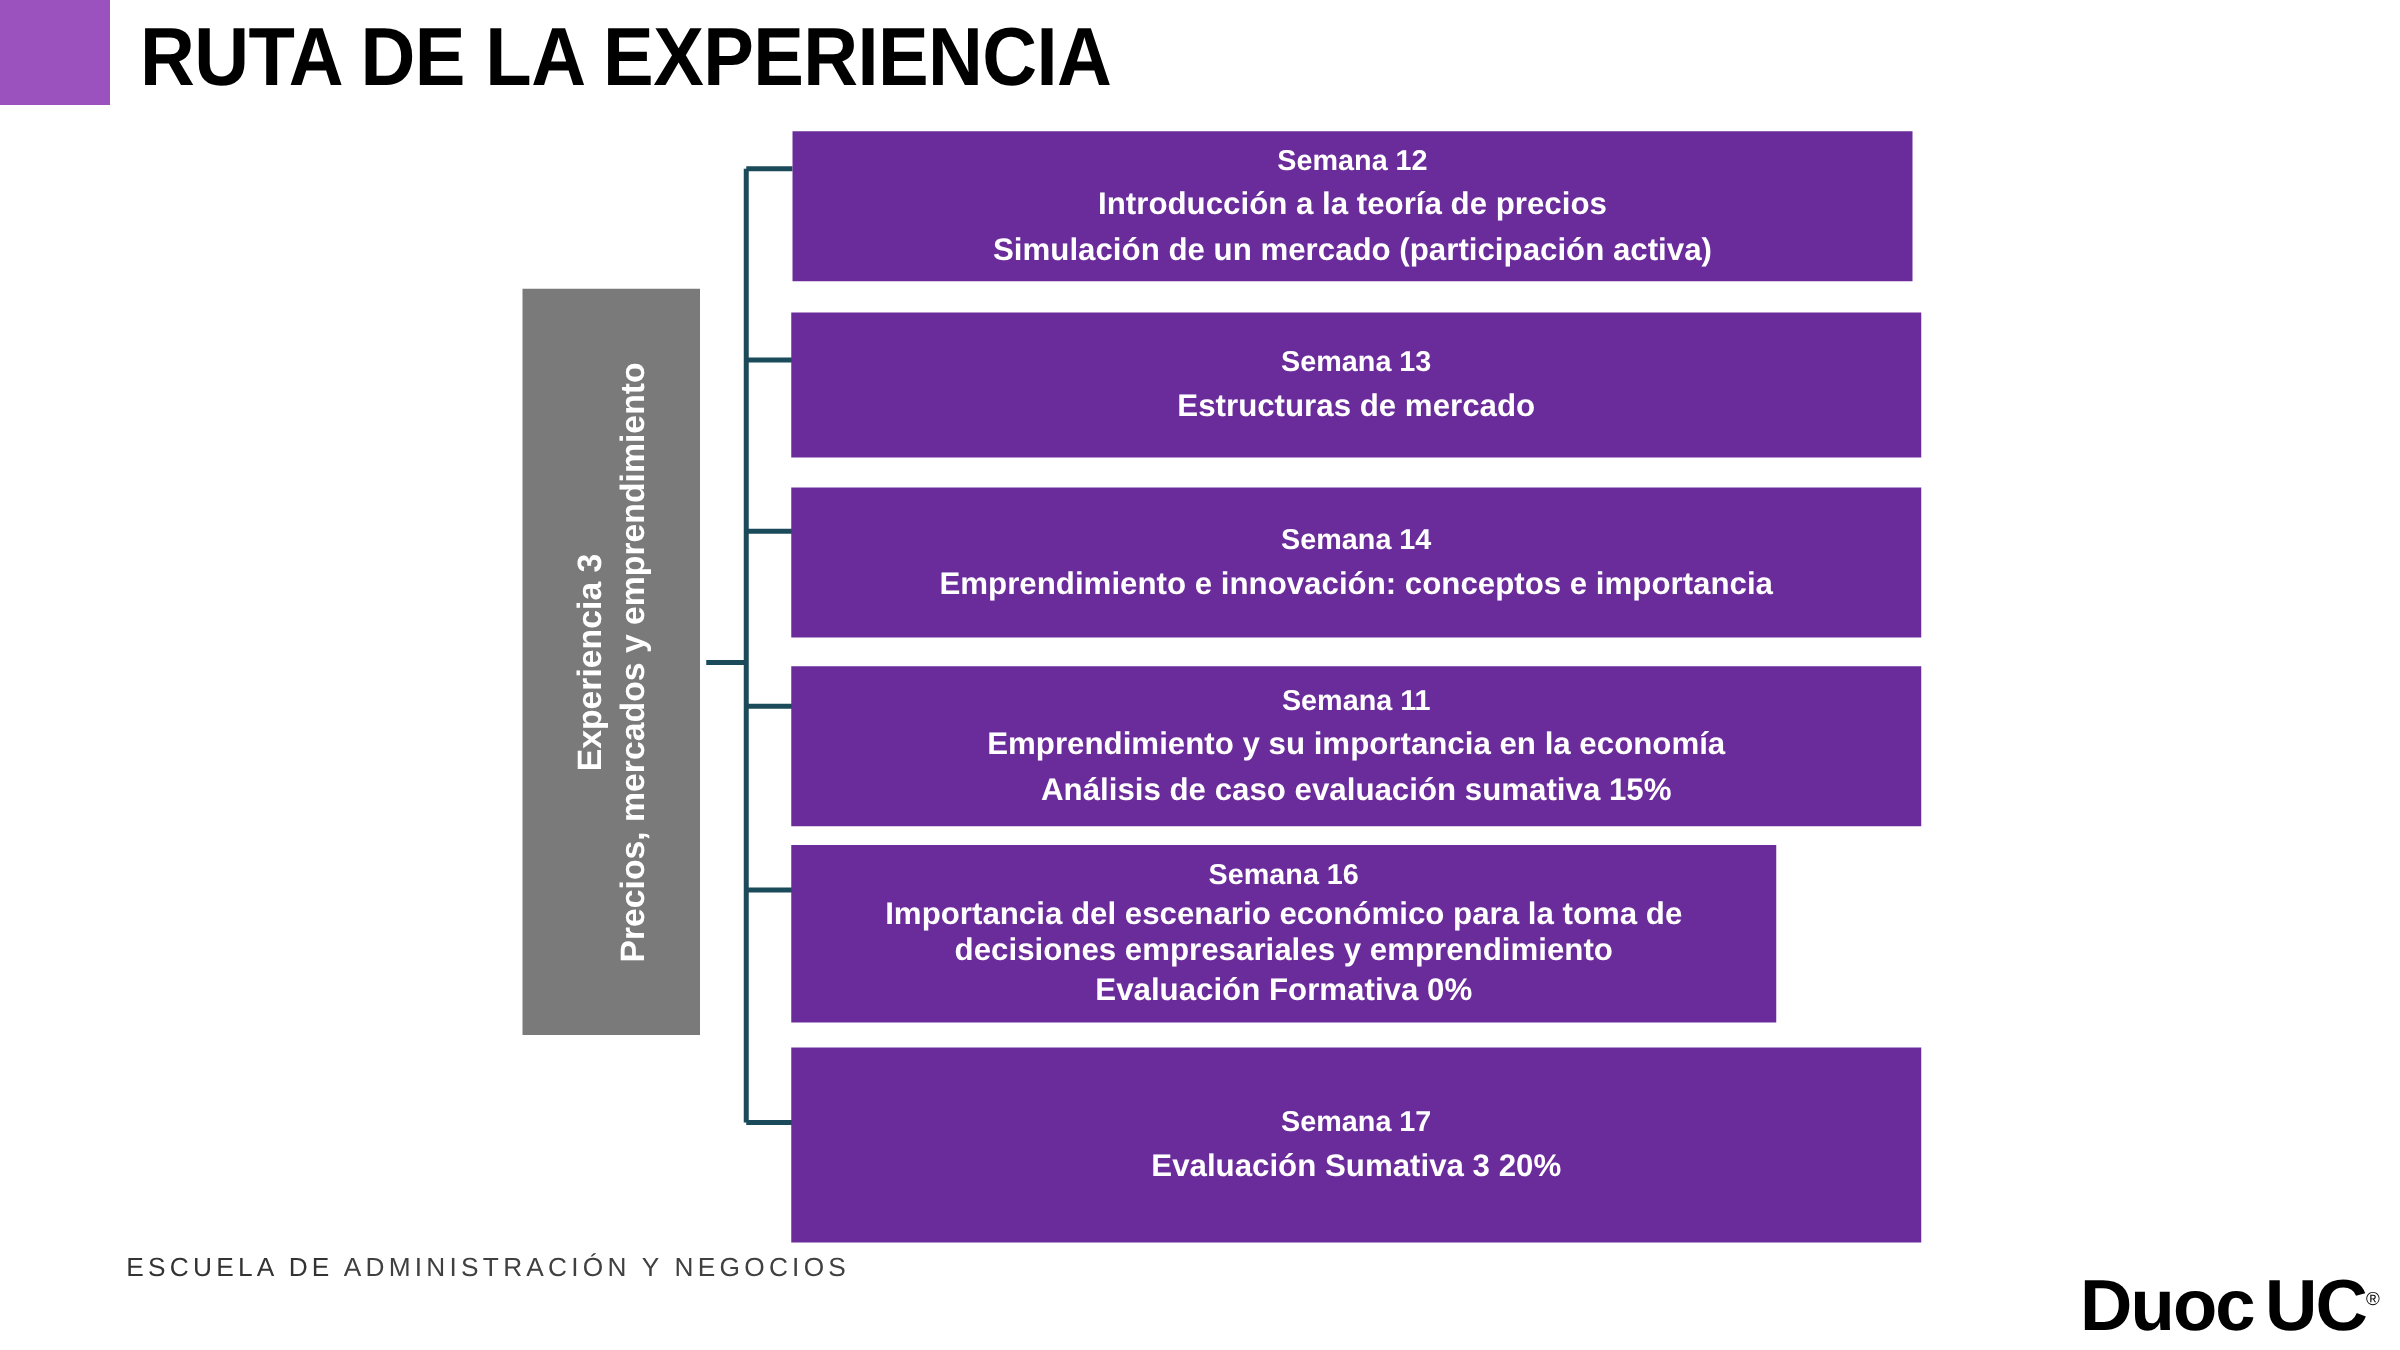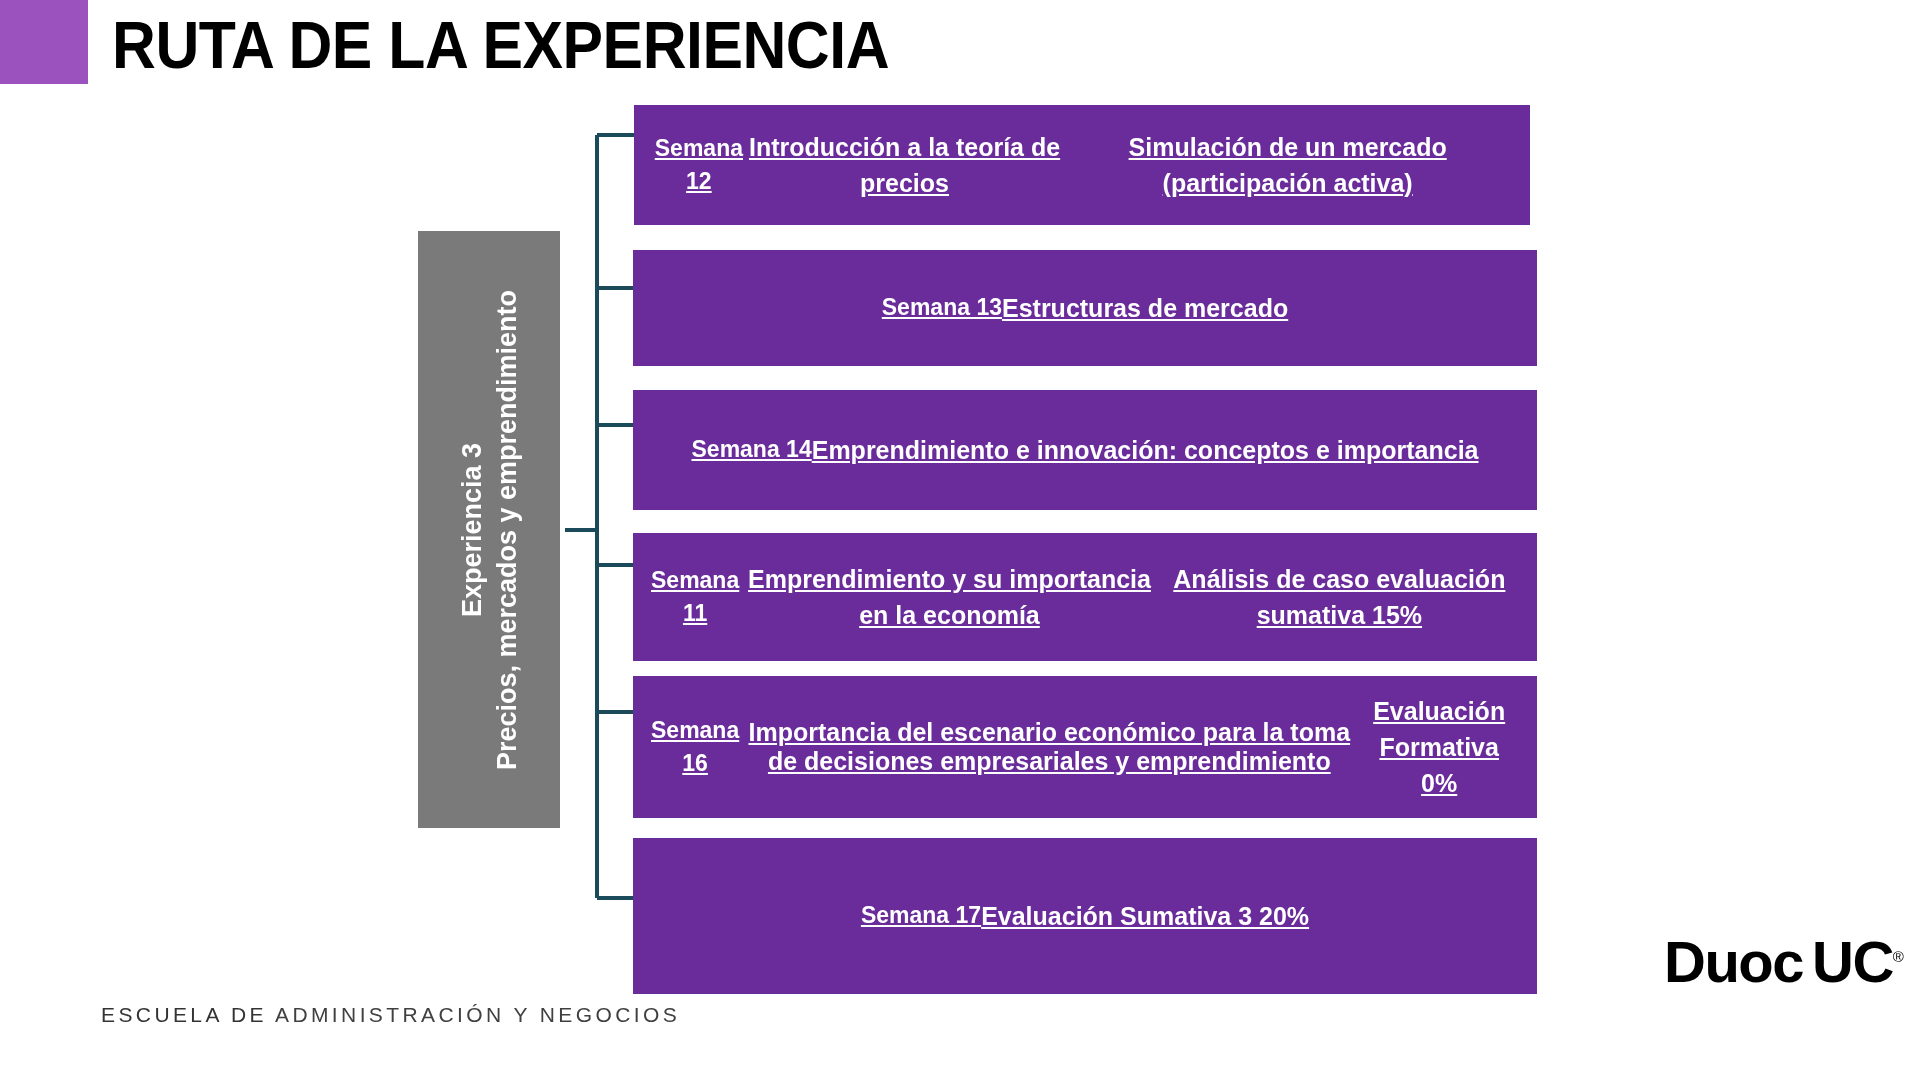--- a/index.html
+++ b/index.html
@@ -79,67 +79,66 @@
     width: 100px;
     height: 830px;
   }
 
   
   .week-box {
     position: absolute;
     background: #6B2C9B;
     color: #ffffff;
     display: flex;
-    flex-direction: row;
+    flex-direction: column;
     align-items: center;
     justify-content: center;
     text-align: center;
     font-weight: bold;
     box-sizing: border-box;
     padding: 4px 18px;
-    text-decoration: underline;
   }
   .week-head {
     font-size: 23px;
     line-height: 1.45;
   }
   .week-line {
     font-size: 25px;
     line-height: 1.45;
     text-align: center;
   }
   .week-line.tight {
     line-height: 1.15;
   }
 
   
   #box-0 { left: 634px; top: 105px;  width: 896px; height: 120px; }
   #box-1 { left: 633px; top: 250px;  width: 904px; height: 116px; }
   #box-2 { left: 633px; top: 390px;  width: 904px; height: 120px; }
   #box-3 { left: 633px; top: 533px;  width: 904px; height: 128px; }
-  #box-4 { left: 633px; top: 676px;  width: 904px; height: 142px; }
+  #box-4 { left: 633px; top: 676px;  width: 788px; height: 142px; }
   #box-5 { left: 633px; top: 838px;  width: 904px; height: 156px; }
 
   
   .footer-school {
     position: absolute;
     left: 101px;
     top: 1003px;
     font-size: 21px;
     color: #1A1A1A;
     letter-spacing: 3.4px;
     white-space: nowrap;
   }
   .footer-school .light { font-weight: normal; color: #333333; }
   .footer-school .bold  { font-weight: normal;   color: #404040; }
 
   .logo {
     position: absolute;
     left: 1664px;
-    top: 933px;
+    top: 1016px;
     font-size: 58px;
     font-weight: bold;
     color: #000000;
     letter-spacing: -1.5px;
     white-space: nowrap;
     line-height: 1;
   }
   .logo .reg {
     font-size: 15px;
     font-weight: normal;

